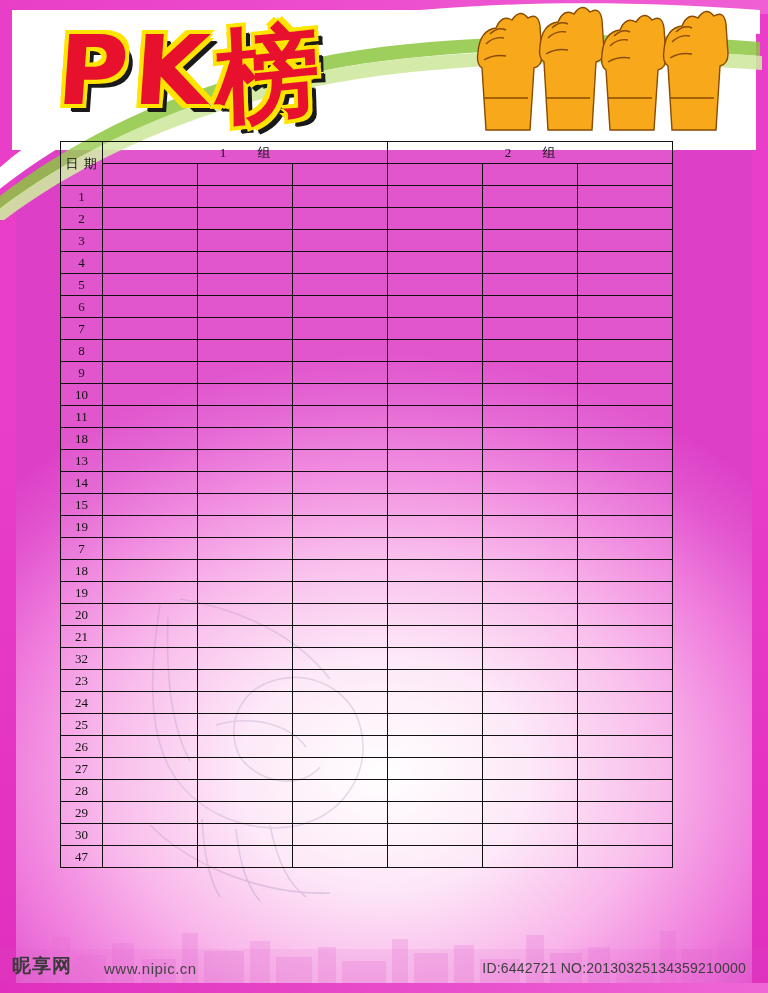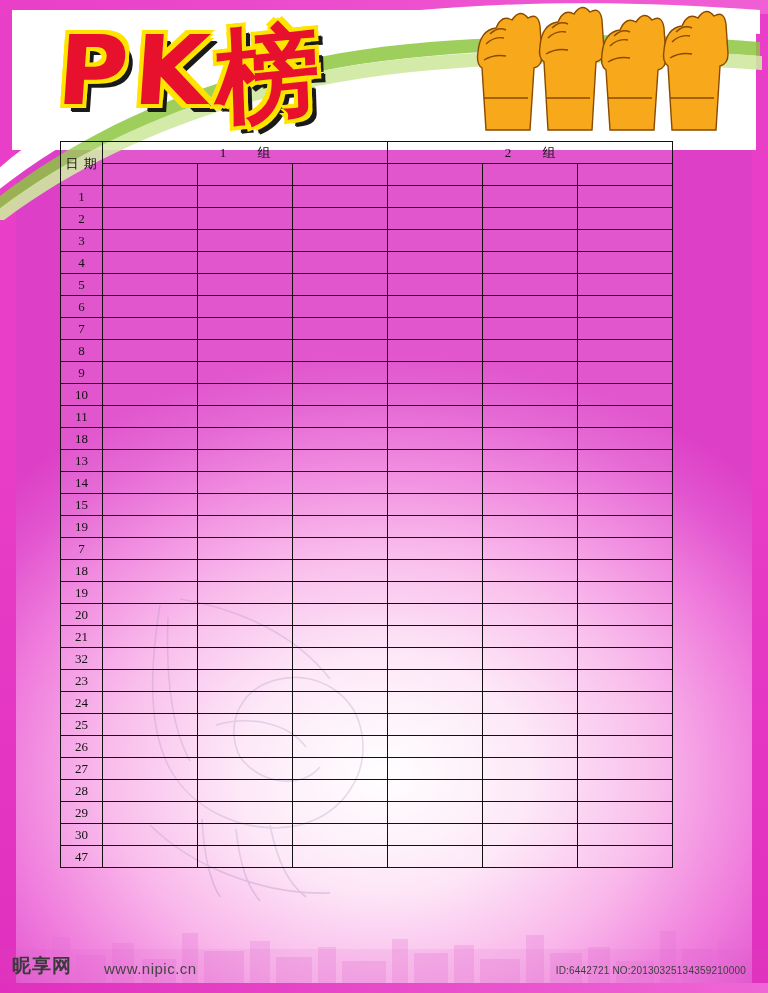--- a/index.html
+++ b/index.html
@@ -170,21 +170,21 @@
     font-size: 15px;
     color: #444;
     letter-spacing: 0.5px;
     text-align: center;
   }
   .id-text {
     position: absolute;
     right: 22px;
     bottom: 17px;
     font-family: "Liberation Sans", sans-serif;
-    font-size: 10px;
+    font-size: 14px;
     color: #3e3e3e;
     letter-spacing: 0.2px;
   }
 </style>
 </head>
 <body>
 
 <div class="poster">
 
   <div class="frame-left"></div>

